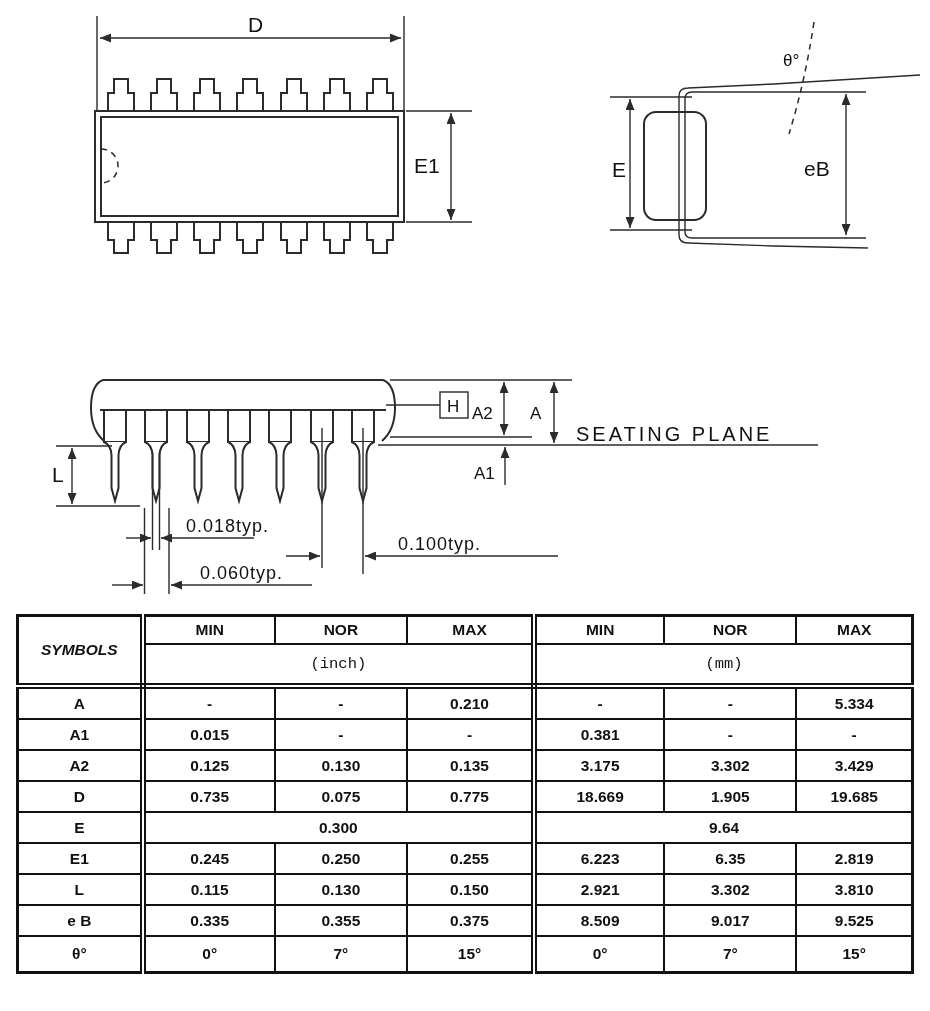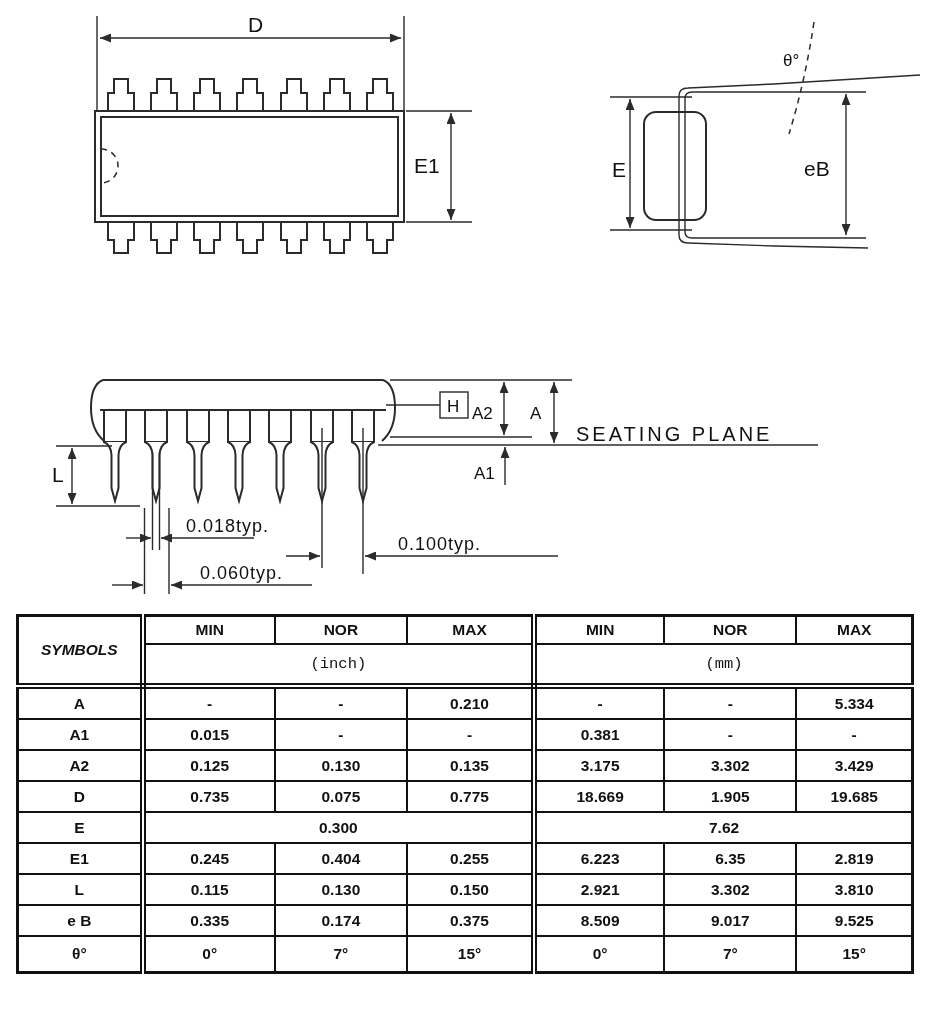--- a/index.html
+++ b/index.html
@@ -223,44 +223,44 @@
         <td>0.735</td>
         <td>0.075</td>
         <td class="dbl-r">0.775</td>
         <td>18.669</td>
         <td>1.905</td>
         <td>19.685</td>
       </tr>
       <tr>
         <td class="dbl-r">E</td>
         <td colspan="3" class="dbl-r">0.300</td>
-        <td colspan="3">7.62</td>
+        <td colspan="3">9.64</td>
       </tr>
       <tr>
         <td class="dbl-r">E1</td>
         <td>0.245</td>
-        <td>0.404</td>
+        <td>0.250</td>
         <td class="dbl-r">0.255</td>
         <td>6.223</td>
         <td>6.35</td>
         <td>2.819</td>
       </tr>
       <tr>
         <td class="dbl-r">L</td>
         <td>0.115</td>
         <td>0.130</td>
         <td class="dbl-r">0.150</td>
         <td>2.921</td>
         <td>3.302</td>
         <td>3.810</td>
       </tr>
       <tr>
         <td class="dbl-r">e B</td>
         <td>0.335</td>
-        <td>0.174</td>
+        <td>0.355</td>
         <td class="dbl-r">0.375</td>
         <td>8.509</td>
         <td>9.017</td>
         <td>9.525</td>
       </tr>
       <tr class="last">
         <td class="dbl-r">θ°</td>
         <td>0°</td>
         <td>7°</td>
         <td class="dbl-r">15°</td>

